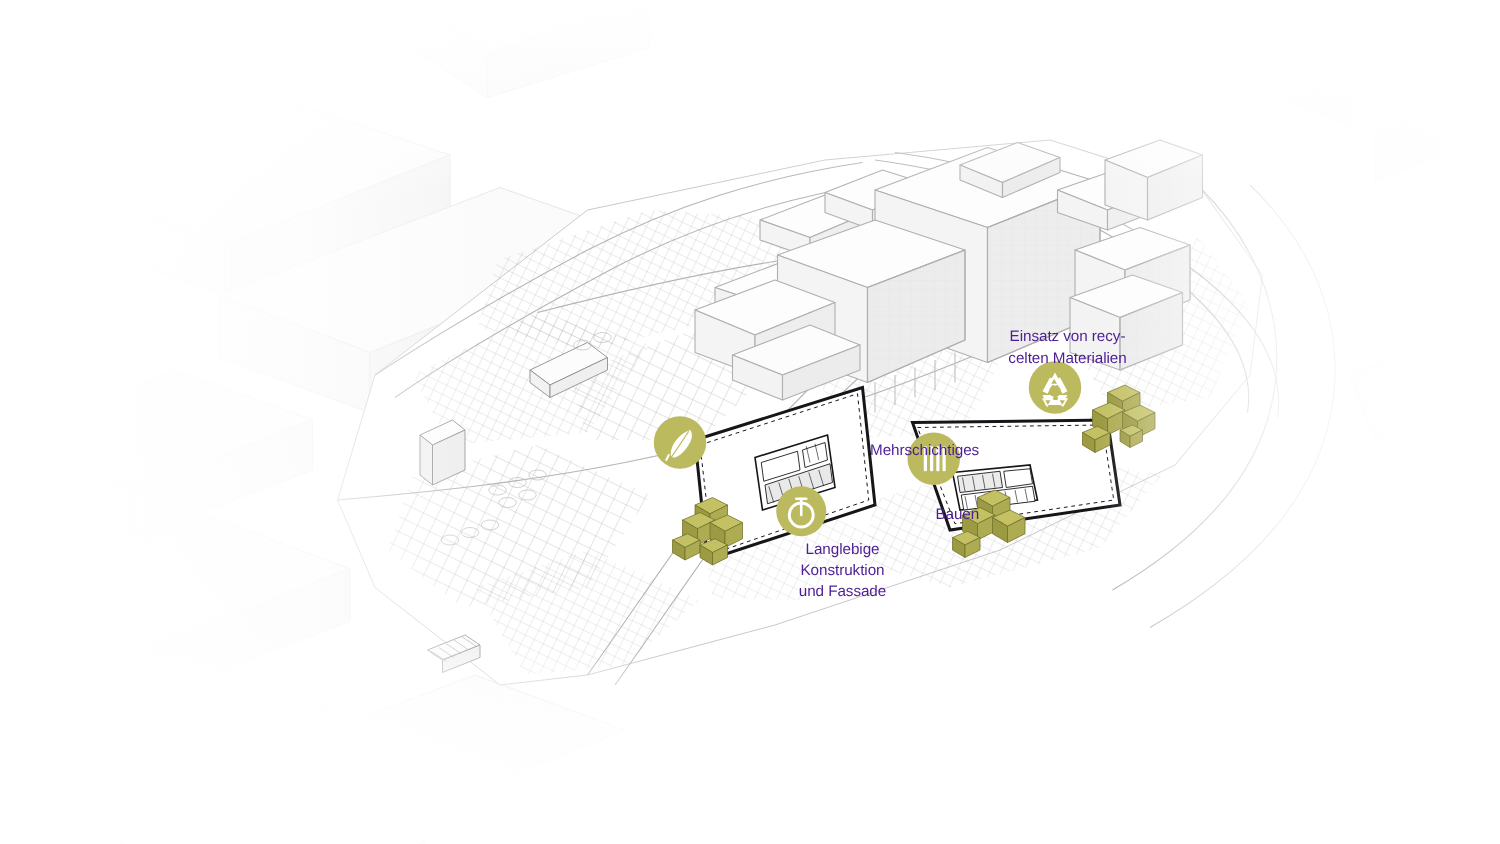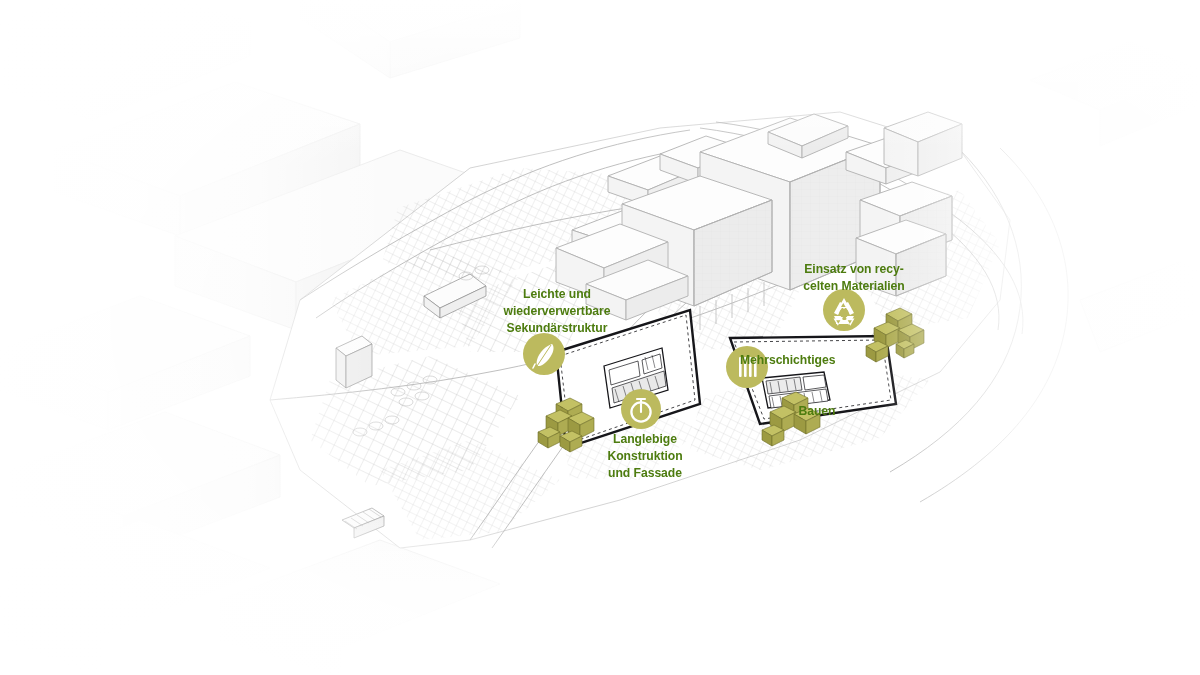--- a/index.html
+++ b/index.html
@@ -16,24 +16,24 @@
     font-family: "Liberation Sans", sans-serif;
   }
   #scene {
     position: absolute;
     inset: 0;
     width: 1200px;
     height: 675px;
   }
   .annotation {
     position: absolute;
-    color: #4d7c0f;
+    color: #4c1d95;
     font-size: 12.2px;
     line-height: 17px;
-    font-weight: 700;
+    font-weight: 400;
     letter-spacing: -0.05px;
     white-space: pre;
     pointer-events: none;
   }
   .ann-center { text-align: center; transform: translateX(-50%); }
   .ann-left   { text-align: left; }
 </style>
 </head>
 <body>
 
@@ -409,29 +409,26 @@
         <circle cx="641" cy="412" r="9.6"></circle>
       </g>
       <g stroke="#ffffff" stroke-width="2.1" stroke-linecap="round">
         <path d="M641 412 L641 404"></path>
         <path d="M637 399 L645 399"></path>
         <path d="M641 399 L641 402"></path>
       </g>
     </g>
   </svg>
 
-  <div class="annotation ann-center" style="left:557px; top:286px;">Leichte und
-wiederverwertbare
-Sekundärstruktur</div>
 
   <div class="annotation ann-center" style="left:854px; top:261px;">Einsatz von recy-
 celten Materialien</div>
 
   <div class="annotation ann-left" style="left:696px; top:318px;">
-    <div style="text-align:center;padding-left:44px;">Mehrschichtiges</div>
+    <div style="text-align:center;">Mehrschichtiges</div>
     <div style="text-align:right;">Bauen</div>
   </div>
 
-  <div class="annotation ann-center" style="left:645px; top:431px;">Langlebige
+  <div class="annotation ann-center" style="left:674px; top:431px;">Langlebige
 Konstruktion
 und Fassade</div>
 
 </div>
 
 </body></html>

